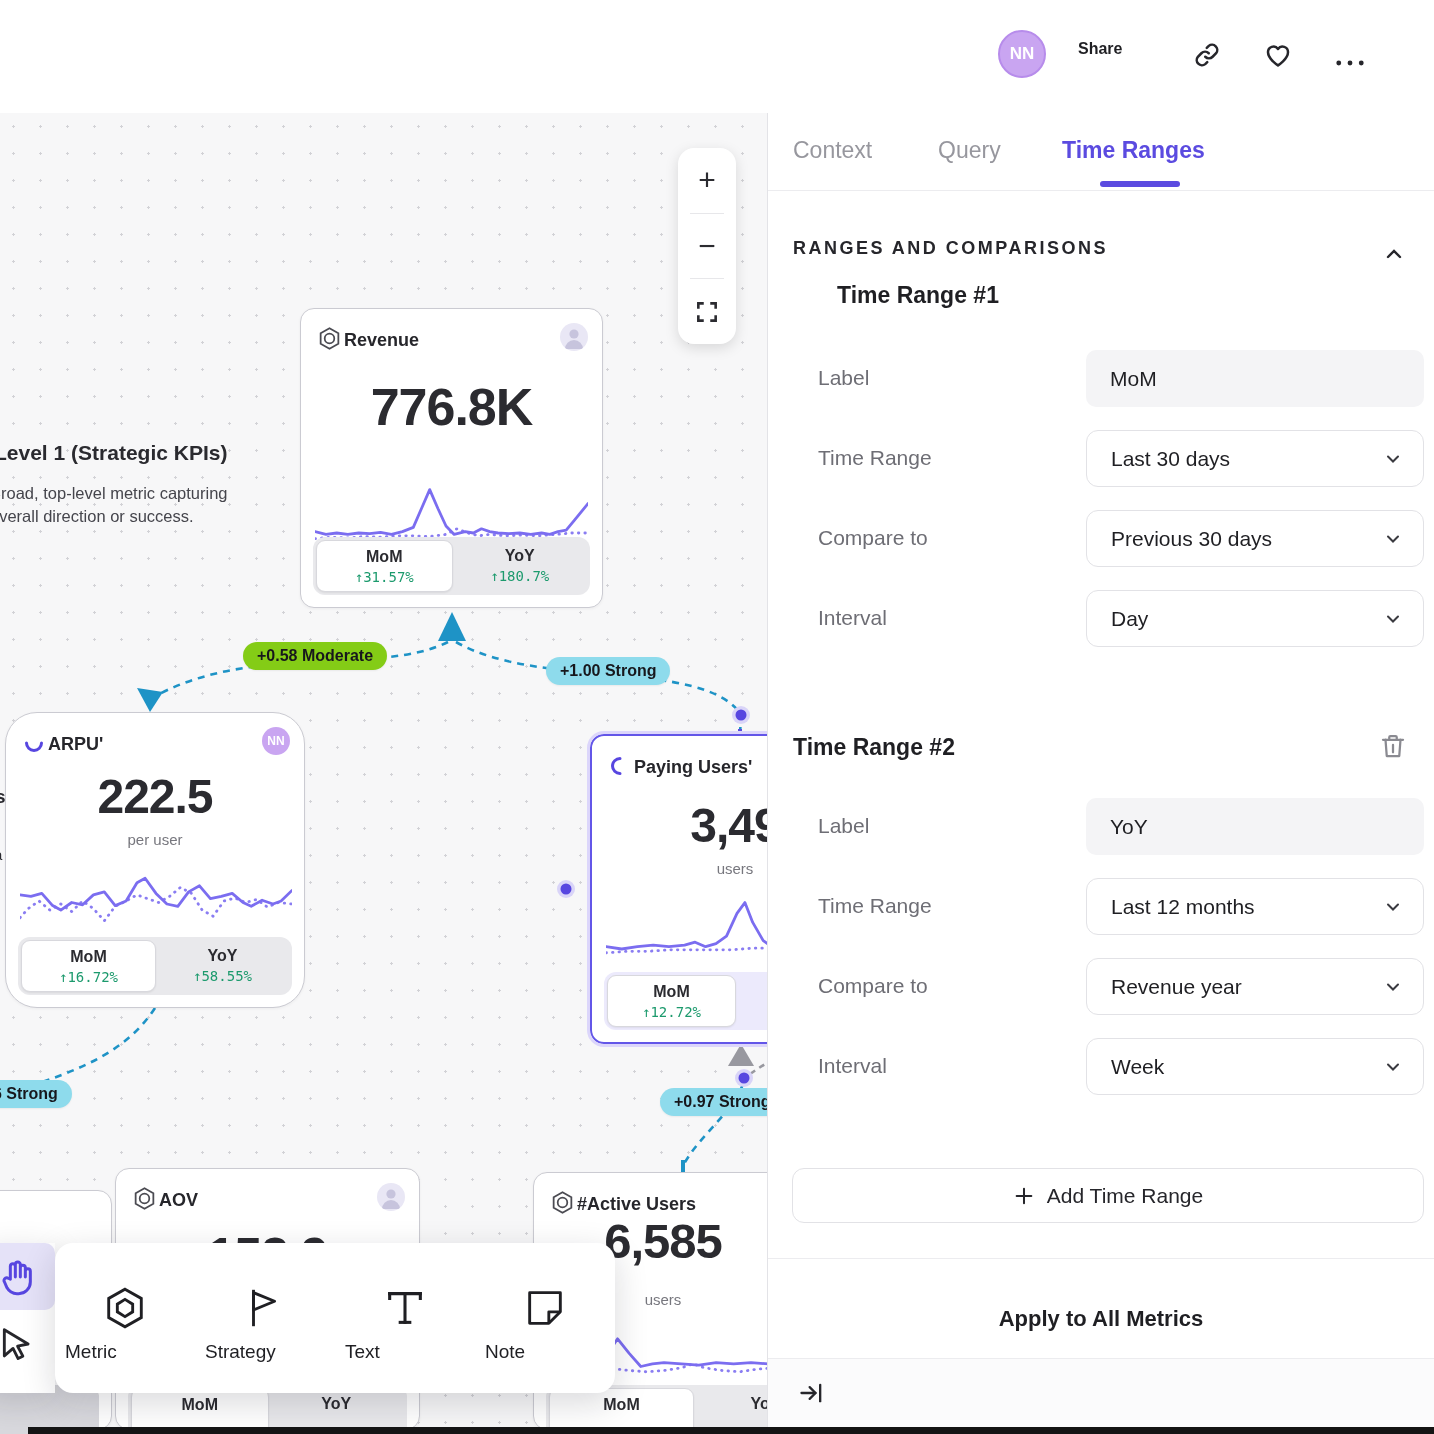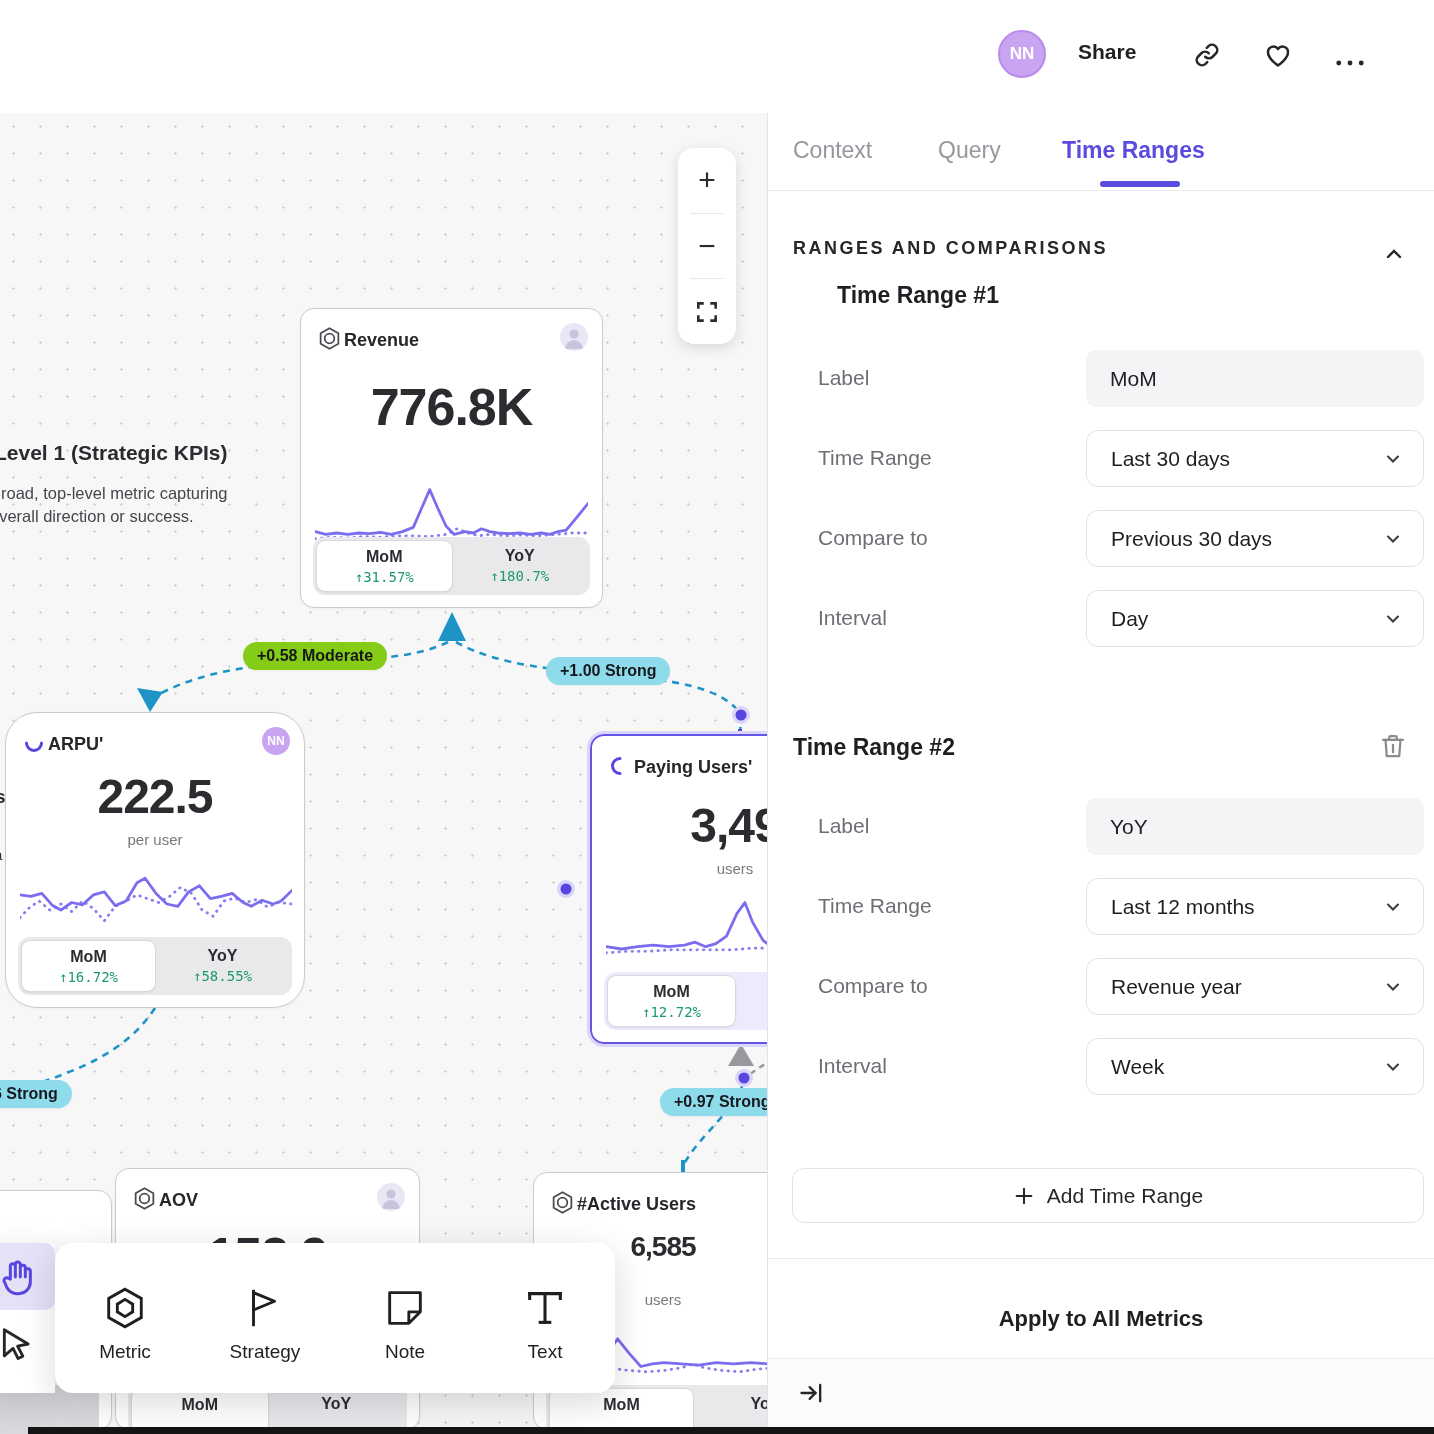--- a/index.html
+++ b/index.html
@@ -32,41 +32,41 @@
     font-size:16px; font-weight:700; color:#17171c; white-space:nowrap; box-shadow:0 1px 2px rgba(0,0,0,.06); }
   .badge.moderate { background:#84cc16; }
 
   #zoomctl { position:absolute; left:678px; top:148px; width:58px; height:196px; background:#fff;
     border-radius:16px; box-shadow:0 4px 14px rgba(0,0,0,.13); display:flex; flex-direction:column; align-items:center; }
   #zoomctl .zbtn { flex:1; width:100%; display:flex; align-items:center; justify-content:center; font-size:30px; color:#2b2b30; }
   #zoomctl .zdiv { width:34px; height:1px; background:#e7e7ea; }
 
   #toolbar { position:absolute; left:55px; top:1243px; width:560px; height:150px; background:#fff;
     border-radius:18px; box-shadow:0 10px 34px rgba(20,20,30,.16); display:flex; align-items:center; justify-content:space-around; z-index:6; }
-  .tool { width:120px; text-align:center; }
+  .tool { width:120px; text-align:left; }
   .tool .ticon { height:58px; display:flex; align-items:flex-end; justify-content:center; }
   .tool .tlabel { margin-top:10px; font-size:19px; color:#1f1f23; }
   #toolrail { position:absolute; left:-22px; top:1243px; width:77px; height:150px; background:#fff;
     border-radius:18px 0 0 18px; box-shadow:0 10px 34px rgba(20,20,30,.16); z-index:6; overflow:hidden; }
   .rail-btn { width:77px; height:67px; display:flex; align-items:center; justify-content:center; }
   .rail-btn.sel { background:#e5e2f8; border-radius:10px; }
 
   .annot-title { position:absolute; font-size:21px; font-weight:700; color:#2a2a2f; white-space:nowrap; }
   .annot-desc { position:absolute; font-size:16.5px; color:#45454c; line-height:23px; white-space:nowrap; }
   .frag { position:absolute; color:#2a2a2f; }
 
   
   #panel { position:absolute; left:768px; top:0; width:666px; height:1434px; background:#fff; }
   #vdivider { position:absolute; left:767px; top:113px; width:1px; height:1321px; background:#e3e3e7; }
 
   #hdr { position:absolute; left:0; top:0; width:1434px; height:113px; background:#fff; z-index:7; }
   #hdr .avatar { position:absolute; left:998px; top:30px; width:48px; height:48px; border-radius:50%;
     background:#c9a5f1; border:2px solid #b78ceb; color:#fff; font-weight:700; font-size:17px;
     display:flex; align-items:center; justify-content:center; }
-  #hdr .share { position:absolute; left:1078px; top:40px; font-size:21px; font-weight:600; color:#1f1f23; }
+  #hdr .share { position:absolute; left:1078px; top:40px; font-size:16px; font-weight:600; color:#1f1f23; }
   .hicon { position:absolute; top:40px; width:30px; height:30px; }
 
   .tabs { position:absolute; left:768px; top:125px; width:666px; height:66px; border-bottom:1px solid #ececef; }
   .tab { position:absolute; top:12px; font-size:23px; color:#97979e; }
   .tab.active { color:#5b4be0; font-weight:600; }
   .tab-underline { position:absolute; left:332px; top:56px; width:80px; height:6px; border-radius:3px; background:#5b4be0; }
 
   .sec-head { position:absolute; left:793px; top:238px; font-size:18px; font-weight:700; letter-spacing:2.5px; color:#26262b; }
   .tr-title { position:absolute; left:793px; font-size:23px; font-weight:700; color:#1f1f23; }
   .f-label { position:absolute; left:818px; font-size:21px; color:#6e6e75; }
@@ -235,21 +235,21 @@
   <div class="card" style="left:533px; top:1172px; width:320px; height:258px;">
     <div class="card-head">
       <span>
         <svg class="ic" width="25" height="25" viewBox="0 0 24 24">
             <path d="M12 2.2 20.5 7v10L12 21.8 3.5 17V7Z" fill="none" stroke="#4b4b52" stroke-width="1.7"></path>
             <circle cx="12" cy="12" r="4.6" fill="none" stroke="#4b4b52" stroke-width="1.7"></circle>
           </svg>
       </span>
       <span class="card-title">#Active Users</span>
     </div>
-    <div class="big-val" style="top:58px; font-size:28px; left:-30px; right:30px;">6,585</div>
+    <div class="big-val" style="top:40px; font-size:49px; left:-30px; right:30px;">6,585</div>
     <div class="unit" style="top:118px; left:-30px; right:30px;">users</div>
     <div class="spark" style="left:14px; top:146px; width:290px; height:66px;"><svg width="290" height="66" viewBox="0 0 290 66">
           <polyline points="0.0,52.8 17.4,52.8 34.8,52.8 52.2,51.5 69.6,50.2 81.2,51.5 98.6,52.8 116.0,51.5 133.4,48.8 145.0,44.9 156.6,48.8 174.0,51.5 191.4,52.8 208.8,50.2 226.2,48.8 243.6,50.2 261.0,48.8 278.4,50.2 290.0,50.2" fill="none" stroke="#8a7df2" stroke-width="2.8" stroke-linecap="round" stroke-linejoin="round" stroke-dasharray="0.5 6"></polyline>
           <polyline points="0.0,48.8 17.4,48.8 34.8,47.5 46.4,44.9 58.0,37.0 69.6,19.8 81.2,34.3 92.8,47.5 104.4,44.9 116.0,43.6 133.4,44.9 150.8,46.2 168.2,43.6 185.6,44.9 203.0,43.6 220.4,44.9 237.8,43.6 255.2,44.9 272.6,43.6 290.0,44.9" fill="none" stroke="#7b6df0" stroke-width="2.8" stroke-linecap="round" stroke-linejoin="round"></polyline>
         </svg></div>
     <div class="toggle" style="left:12px; right:12px; bottom:-14px; height:58px;">
       <div class="t-half active">
         <div class="t-label">MoM</div>
       </div>
       <div class="t-half">
@@ -310,37 +310,37 @@
       <div class="ticon">
         <svg class="ic" width="46" height="46" viewBox="0 0 24 24" fill="none" stroke="#1f1f23" stroke-width="1.5" stroke-linejoin="round">
             <path d="M6 2.5v19"></path>
             <path d="M6 4l11 4.5L6 13Z"></path>
           </svg>
       </div>
       <div class="tlabel">Strategy</div>
     </div>
     <div class="tool">
       <div class="ticon">
-        <svg class="ic" width="46" height="46" viewBox="0 0 24 24" fill="none" stroke="#1f1f23" stroke-width="1.5" stroke-linejoin="round">
-            <path d="M4 4h16v10l-6 6H4Z"></path>
-            <path d="M20 14h-6v6"></path>
-          </svg>
-      </div>
-      <div class="tlabel">Note</div>
-    </div>
-    <div class="tool">
-      <div class="ticon">
         <svg class="ic" width="46" height="46" viewBox="0 0 24 24" fill="none" stroke="#1f1f23" stroke-width="1.6" stroke-linecap="square">
             <path d="M4 4.5h16"></path>
             <path d="M4 4.5v2.5M20 4.5v2.5"></path>
             <path d="M12 4.5v15"></path>
             <path d="M9.5 19.5h5"></path>
           </svg>
       </div>
       <div class="tlabel">Text</div>
+    </div>
+    <div class="tool">
+      <div class="ticon">
+        <svg class="ic" width="46" height="46" viewBox="0 0 24 24" fill="none" stroke="#1f1f23" stroke-width="1.5" stroke-linejoin="round">
+            <path d="M4 4h16v10l-6 6H4Z"></path>
+            <path d="M20 14h-6v6"></path>
+          </svg>
+      </div>
+      <div class="tlabel">Note</div>
     </div>
   </div>
 </div>
 
 <div id="panel"></div>
 <div id="vdivider"></div>
 
 <div class="tabs">
   <span class="tab" style="left:25px;">Context</span>
   <span class="tab" style="left:170px;">Query</span>

